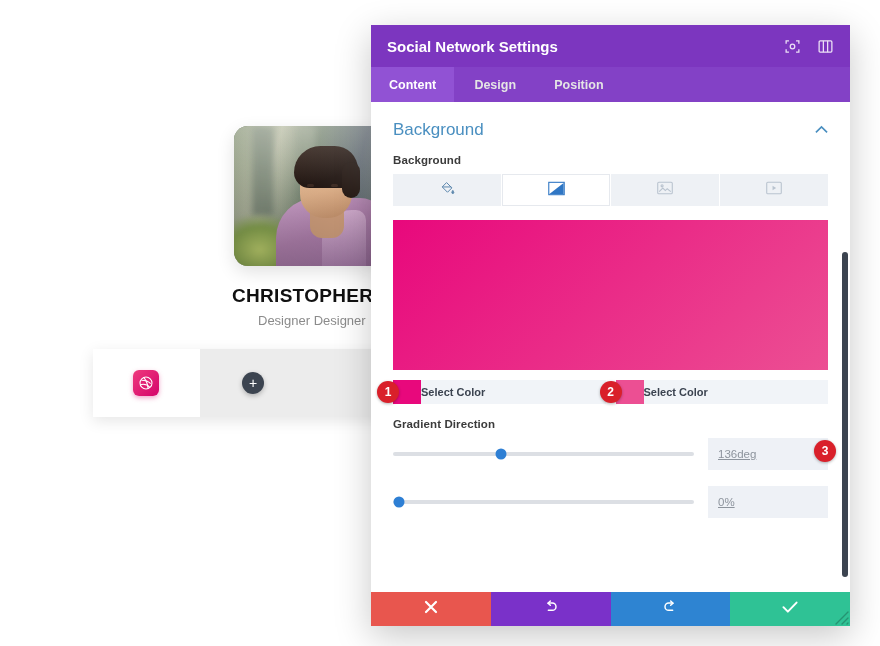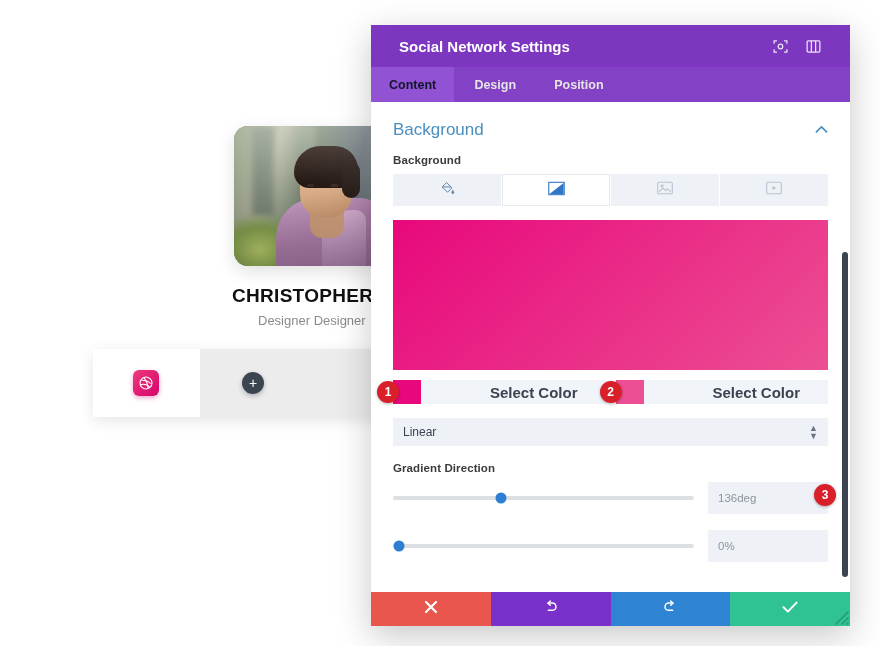--- a/index.html
+++ b/index.html
@@ -126,37 +126,37 @@
     position: absolute; left: 371px; top: 25px;
     width: 479px; height: 601px;
     background: #ffffff;
     box-shadow: 0 10px 34px rgba(0,0,0,.22);
     display: flex; flex-direction: column;
     overflow: hidden;
   }
   .modal-header {
     height: 42px; background: #7C36BF;
     display: flex; align-items: center;
-    padding: 0 28px; flex: 0 0 auto;
+    padding: 0 16px; flex: 0 0 auto;
   }
   .modal-title { color: #fff; font-size: 15px; font-weight: 700; flex: 1; }
   .hdr-icons { display: flex; gap: 16px; align-items: center; }
   .hdr-icon { width: 17px; height: 17px; opacity: .85; cursor: pointer; }
 
   .tabs {
     height: 35px; background: #8341C6;
     display: flex; align-items: stretch; flex: 0 0 auto;
   }
   .tab {
     display: flex; align-items: center; justify-content: center;
     color: #e5e5e5; font-size: 12.5px; font-weight: 700;
     padding: 0 18px; cursor: pointer;
     min-width: 82px;
   }
-  .tab.active { background: #9152D4; color: #0f172a; }
+  .tab.active { background: #9152D4; color: #ffffff; }
 
   .modal-body {
     flex: 1 1 auto; position: relative;
     background: #ffffff; overflow: hidden;
   }
   .body-inner { padding: 18px 22px 0 22px; }
 
   .section-head {
     display: flex; align-items: center; justify-content: space-between;
     padding-bottom: 14px;
@@ -183,21 +183,21 @@
     margin-bottom: 10px;
   }
 
   .color-row { display: flex; gap: 10px; margin-bottom: 14px; }
   .color-pick {
     flex: 1; height: 24px; background: #f1f4f8;
     display: flex; align-items: center; position: relative;
   }
   .swatch { width: 28px; height: 24px; flex: 0 0 auto; }
   .pick-label {
-    flex: 1; text-align: right; font-size: 15px;
+    flex: 1; text-align: left; font-size: 11px;
     font-weight: 700; color: #3b4350; padding-right: 28px;
   }
 
   .badge {
     position: absolute; width: 22px; height: 22px; border-radius: 50%;
     background: #D9202A; color: #fff;
     display: flex; align-items: center; justify-content: center;
     font-size: 12px; font-weight: 700; z-index: 30;
     box-shadow: 0 1px 3px rgba(0,0,0,.3);
   }
@@ -219,21 +219,21 @@
     position: relative; cursor: pointer;
   }
   .slider-knob {
     position: absolute; top: 50%; transform: translate(-50%, -50%);
     width: 11px; height: 11px; border-radius: 50%;
     background: #2e7fd4;
   }
   .slider-val {
     width: 120px; height: 26px; background: #eef1f6;
     display: flex; align-items: center; padding: 16px 10px;
-    font-size: 11.5px; color: #8d949d; position: relative;
+    font-size: 11.5px; color: #8d949d; position: relative; text-decoration: underline;
   }
 
   .scrollbar {
     position: absolute; right: 2px; top: 150px;
     width: 6px; height: 325px; background: #3c4450; border-radius: 3px;
     cursor: pointer;
   }
 
   .modal-footer {
     height: 34px; display: flex; flex: 0 0 auto; position: relative;
@@ -383,24 +383,20 @@
             <span class="swatch" style="background:#e8087c;"></span>
             <span class="pick-label">Select Color</span>
           </div>
           <div class="color-pick">
             <span class="badge" style="left:-16px; top:1px;">2</span>
             <span class="swatch" style="background:#ec4f93;"></span>
             <span class="pick-label">Select Color</span>
           </div>
         </div>
 
-        <div class="select-box">
-          <span>Linear</span>
-          <span class="select-arrows">▲<br>▼</span>
-        </div>
 
         <div class="field-label">Gradient Direction</div>
         <div class="slider-row">
           <div class="slider">
             <span class="slider-knob" style="left:36%;"></span>
           </div>
           <div class="slider-val">
             <span>136deg</span>
             <span class="badge" style="right:-8px; top:2px;">3</span>
           </div>

